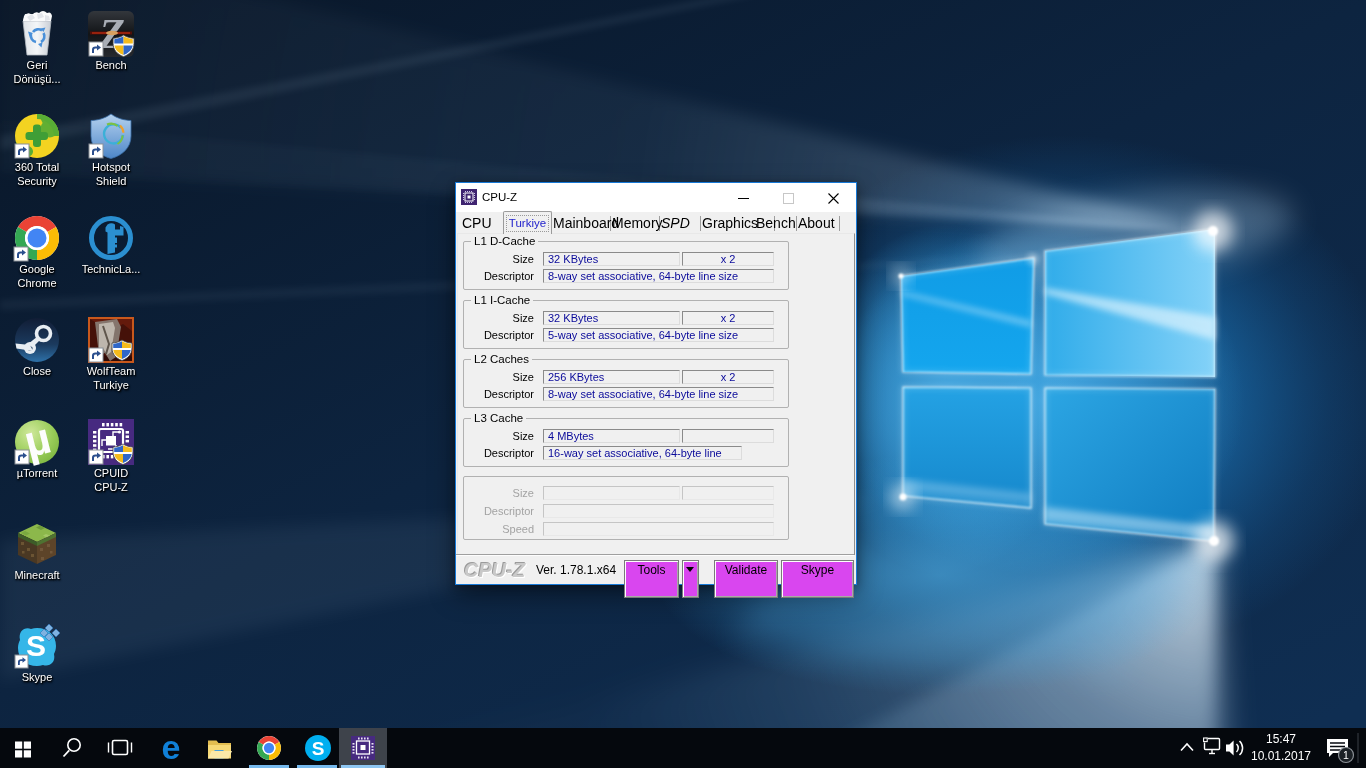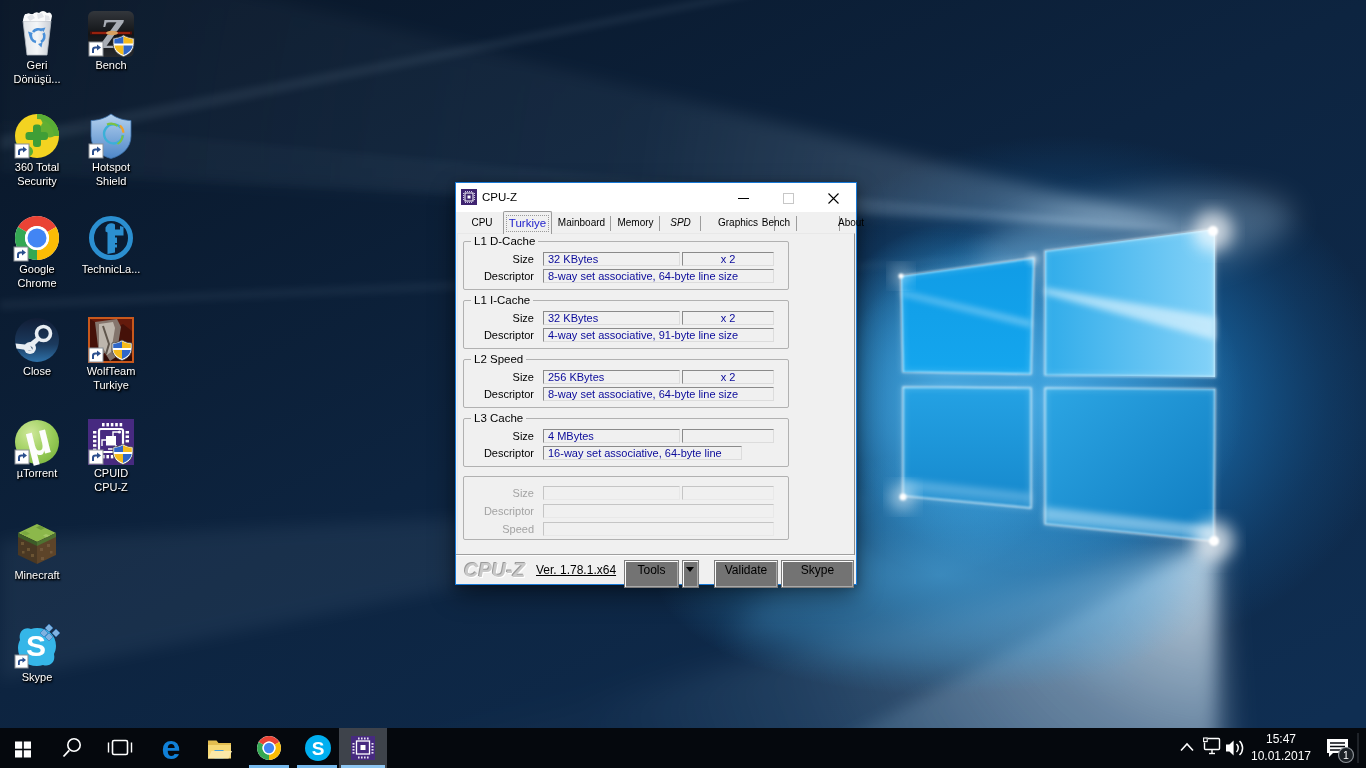--- a/index.html
+++ b/index.html
@@ -14,45 +14,45 @@
   #win{position:absolute;left:455px;top:182px;width:400px;height:401px;
        background:#f0f0f0;border:1px solid #1779d7;font-size:12px;color:#000;
        box-shadow:0 10px 24px rgba(0,0,0,0.42),0 2px 8px rgba(0,0,0,0.28);}
   #tbar{position:absolute;left:0;top:0;width:100%;height:29px;background:#fff;}
   #tbar .ttl{position:absolute;left:26px;top:0;line-height:29px;font-size:11.5px;}
   #tbar .ic{position:absolute;left:5px;top:6px;width:16px;height:16px;}
   .cap{position:absolute;top:0;width:45px;height:29px;}
   #cap-min{right:90px;} #cap-max{right:45px;} #cap-close{right:0;}
   .tab{position:absolute;height:15px;top:33px;background:transparent;
        border-right:1px solid #9d9d9d;
-       text-align:center;font-size:10px;line-height:14px;box-sizing:border-box;}
+       text-align:left;font-size:14px;line-height:14px;box-sizing:border-box;}
   #tabsel{position:absolute;top:28px;height:23px;background:#f0f0f0;z-index:3;
        border:1px solid #9b9b9b;border-bottom:none;border-radius:2px 2px 0 0;
        text-align:center;box-sizing:border-box;}
   #tabsel .in{display:inline-block;margin-top:3px;padding:0 2px;height:15px;line-height:15px;
        font-size:11.5px;color:#2222cc;border:1px dotted #9a9a9a;}
   #page{position:absolute;left:1px;top:50px;width:396px;height:320px;
         background:#f0f0f0;border:1px solid;border-color:#e8e8e8 #8e8e8e #8e8e8e #e8e8e8;}
   .grp{position:absolute;left:7px;width:324px;border:1px solid #b1b1b1;border-radius:2px;}
   .grp .cap2{position:absolute;left:7px;top:-8px;background:#f0f0f0;padding:0 3px;
        font-size:11.5px;line-height:15px;}
   .fld{position:absolute;height:14px;background:#f0f0f0;box-sizing:border-box;
        border:1px solid #8a8a8a;border-bottom-color:#dcdcdc;border-right-color:#dcdcdc;
        font-size:11px;line-height:13px;color:#0a0a9a;padding-left:4px;overflow:hidden;}
   .rowlab{position:absolute;width:70px;text-align:right;font-size:11px;line-height:14px;}
   .rowlab.dis{color:#a3a3a3;}
   .fld.dis{border-color:#c5c5c5 #e8e8e8 #e8e8e8 #c5c5c5;}
   #botline{position:absolute;left:0px;top:371px;width:398px;height:0;
        border-top:1px solid #9f9f9f;border-bottom:1px solid #fdfdfd;}
-  .btn{position:absolute;top:377px;height:28px;background:#737373;box-sizing:border-box;
+  .btn{position:absolute;top:377px;height:38px;background:#d946ef;box-sizing:border-box;
        border:1px solid #7a7a7a;box-shadow:inset 1px 1px 0 #fdfdfd,inset -1px -1px 0 #a9a9a9;
        text-align:center;font-size:12px;line-height:18px;}
   #logo{position:absolute;left:8px;top:376px;font-size:20px;font-weight:bold;font-style:italic;
        color:#c9c9c9;letter-spacing:0px;text-shadow:-1px -1px 0 #9b9b9b,1px 1px 0 #fff;}
-  #ver{position:absolute;left:80px;top:377px;font-size:12px;line-height:20px;color:#000;text-decoration:underline;}
+  #ver{position:absolute;left:80px;top:377px;font-size:12px;line-height:20px;color:#000;}
   
   #taskbar{position:absolute;left:0;top:728px;width:1366px;height:40px;background:#05080d;}
 </style>
 </head>
 <body>
 <svg id="wall" width="1366" height="768" viewBox="0 0 1366 768">
   <defs>
     <linearGradient id="bgg" x1="0" y1="0" x2="0.9" y2="1">
       <stop offset="0" stop-color="#091627"></stop>
       <stop offset="0.5" stop-color="#0d2440"></stop>
@@ -462,40 +462,40 @@
           <path d="M17.5 10.5 L27.5 20.5 M27.5 10.5 L17.5 20.5" stroke="#000" stroke-width="1.1"></path>
         </svg></div>
   </div>
   <div class="tab" style="left:6px;width:40px;border-right:none;">CPU</div>
   <div id="tabsel" style="left:47px;width:49px;"><span class="in">Turkiye</span></div>
   <div class="tab" style="left:97px;width:58px;">Mainboard</div>
   <div class="tab" style="left:156px;width:48px;">Memory</div>
   <div class="tab" style="left:205px;width:40px;font-style:italic;">SPD</div>
   <div class="tab" style="left:246px;width:73px;">Graphics</div>
   <div class="tab" style="left:300px;width:41px;">Bench</div>
-  <div class="tab" style="left:342px;width:42px;padding-left:40px;">About</div>
+  <div class="tab" style="left:342px;width:42px;">About</div>
   <div id="page"></div>
   <div class="grp" style="top:58px;height:47px;">
     <span class="cap2">L1 D-Cache</span>
     <span class="rowlab" style="top:10px;">Size</span>
     <div class="fld" style="left:79px;width:137px;top:10px;">32 KBytes</div>
     <div class="fld" style="left:218px;width:92px;top:10px;text-align:center;padding-left:0;">x 2</div>
     <span class="rowlab" style="top:27px;">Descriptor</span>
     <div class="fld" style="left:79px;width:231px;top:27px;">8-way set associative, 64-byte line size</div>
   </div>
   <div class="grp" style="top:117px;height:47px;">
     <span class="cap2">L1 I-Cache</span>
     <span class="rowlab" style="top:10px;">Size</span>
     <div class="fld" style="left:79px;width:137px;top:10px;">32 KBytes</div>
     <div class="fld" style="left:218px;width:92px;top:10px;text-align:center;padding-left:0;">x 2</div>
     <span class="rowlab" style="top:27px;">Descriptor</span>
-    <div class="fld" style="left:79px;width:231px;top:27px;">4-way set associative, 91-byte line size</div>
+    <div class="fld" style="left:79px;width:231px;top:27px;">5-way set associative, 64-byte line size</div>
   </div>
   <div class="grp" style="top:176px;height:47px;">
-    <span class="cap2">L2 Speed</span>
+    <span class="cap2">L2 Caches</span>
     <span class="rowlab" style="top:10px;">Size</span>
     <div class="fld" style="left:79px;width:137px;top:10px;">256 KBytes</div>
     <div class="fld" style="left:218px;width:92px;top:10px;text-align:center;padding-left:0;">x 2</div>
     <span class="rowlab" style="top:27px;">Descriptor</span>
     <div class="fld" style="left:79px;width:231px;top:27px;">8-way set associative, 64-byte line size</div>
   </div>
   <div class="grp" style="top:235px;height:47px;">
     <span class="cap2">L3 Cache</span>
     <span class="rowlab" style="top:10px;">Size</span>
     <div class="fld" style="left:79px;width:137px;top:10px;">4 MBytes</div>

